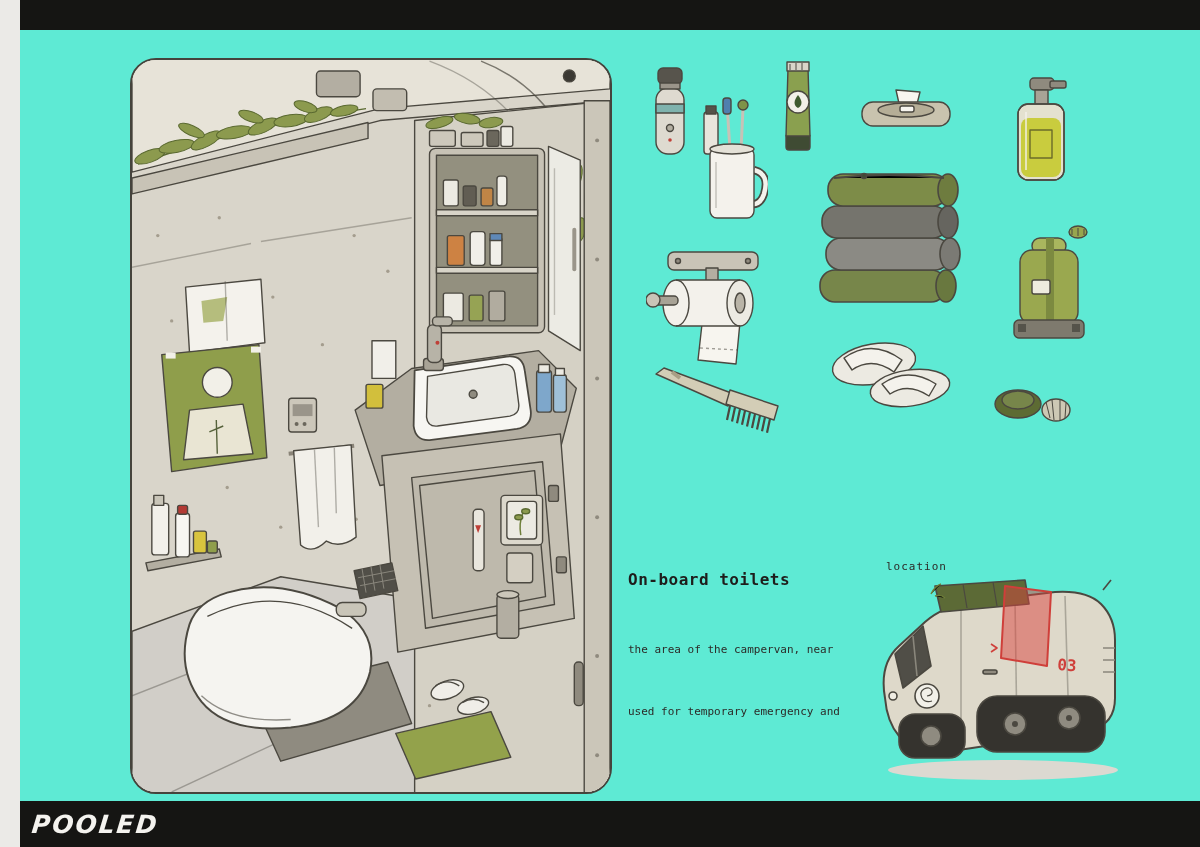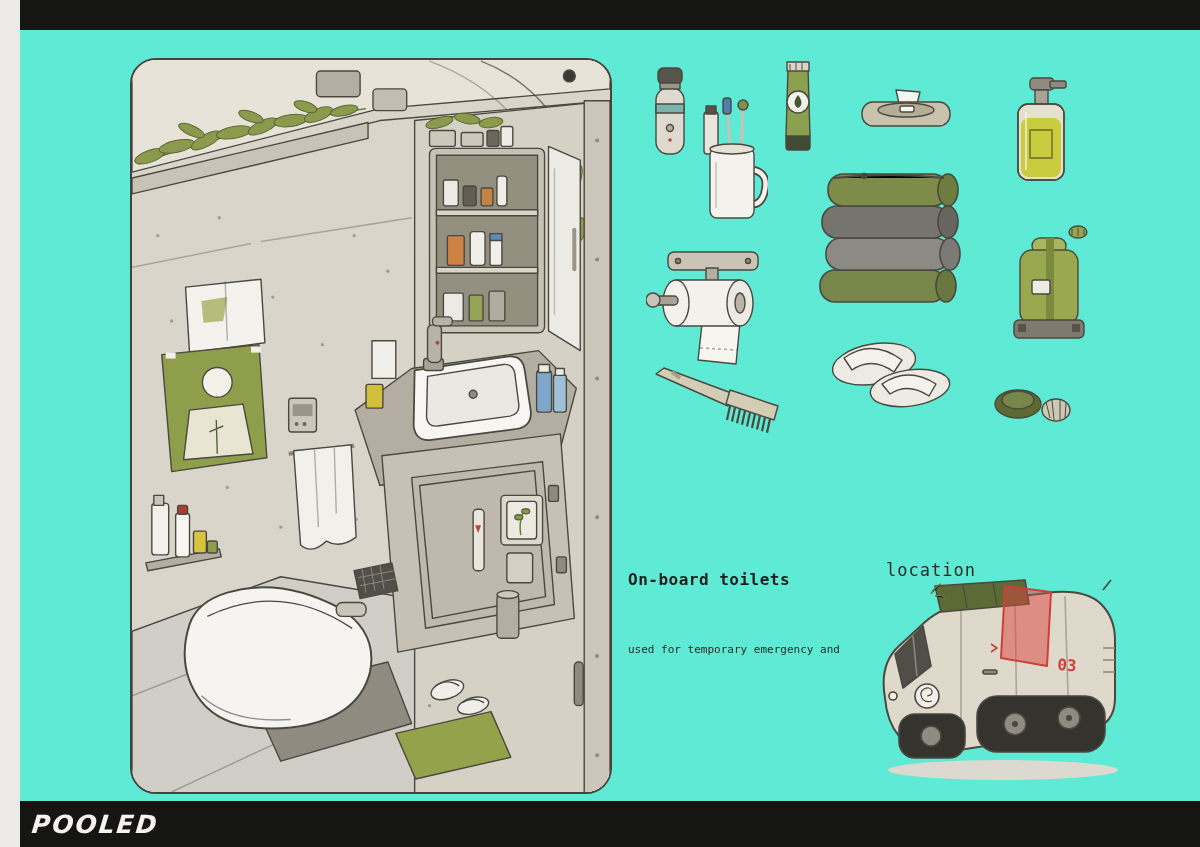--- a/index.html
+++ b/index.html
@@ -20,21 +20,21 @@
                background:#d9d5ca; }
   .art-frame svg { display:block; width:100%; height:100%; }
 
   .item { position:absolute; }
   .item svg { display:block; width:100%; height:100%; }
 
   .article { position:absolute; left:608px; top:570px; width:250px; color:#1e1d1b; }
   .article-title { font-size:16px; font-weight:bold; letter-spacing:0.5px; margin-bottom:10px; }
   .article-body { font-size:11px; line-height:20.5px; color:#2c2b28; white-space:pre; }
 
-  .location-label { position:absolute; left:866px; top:560px; font-size:17px;
+  .location-label { position:absolute; left:866px; top:560px; font-size:11px;
                     letter-spacing:1px; color:#2c2b28; }
 
   .van { position:absolute; left:845px; top:578px; width:272px; height:212px; }
   .van svg { display:block; width:100%; height:100%; }
 </style>
 </head>
 <body>
 
 <div class="stage">
 
@@ -426,20 +426,21 @@
         <ellipse cx="66" cy="36" rx="14" ry="11" fill="#cdc8b4"></ellipse>
         <path d="M56,28 L60,44 M62,26 L64,46 M70,26 L70,46 M76,29 L75,44" stroke-width="1"></path>
       </g>
     </g>
       </svg>
   </div>
 
   <div class="article">
     <div class="article-title">On-board toilets</div>
     <div class="article-body">
+      <div>the area of the campervan, near</div>
       <div>used for temporary emergency and</div>
       
       
       
       
     </div>
   </div>
 
   <div class="location-label">location</div>
 

